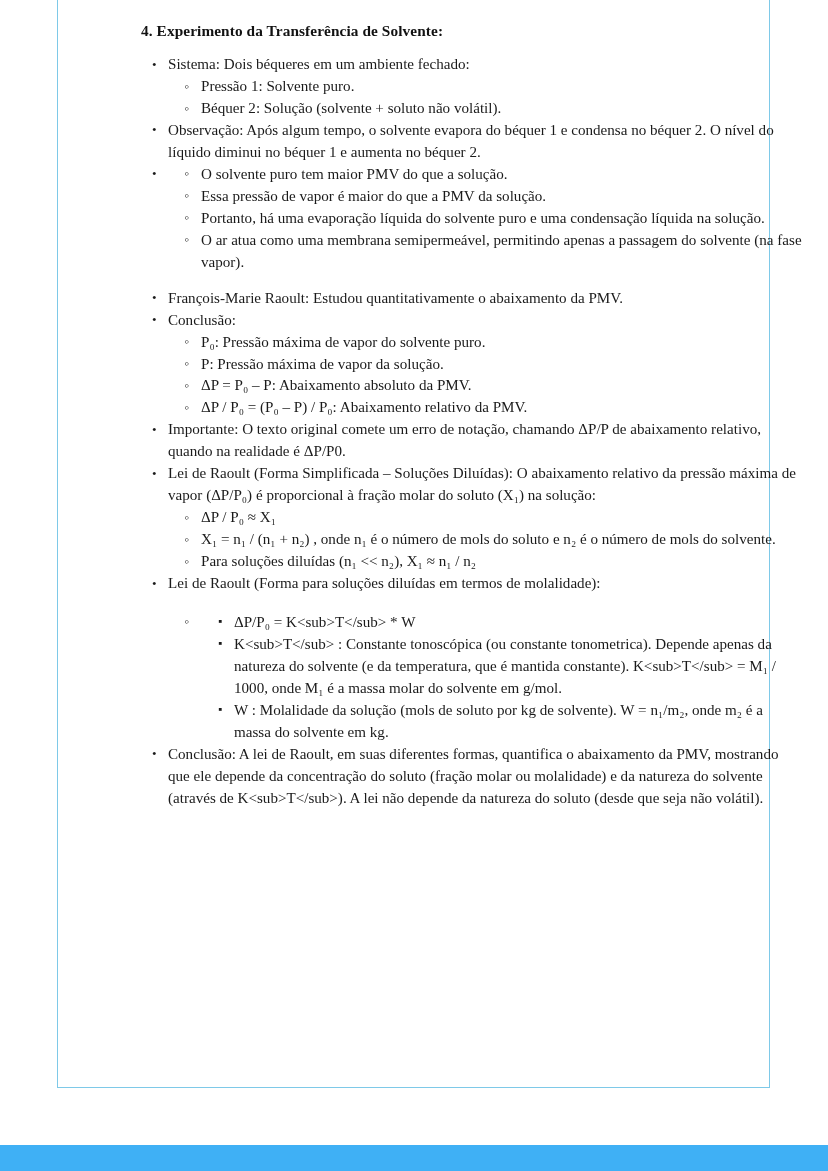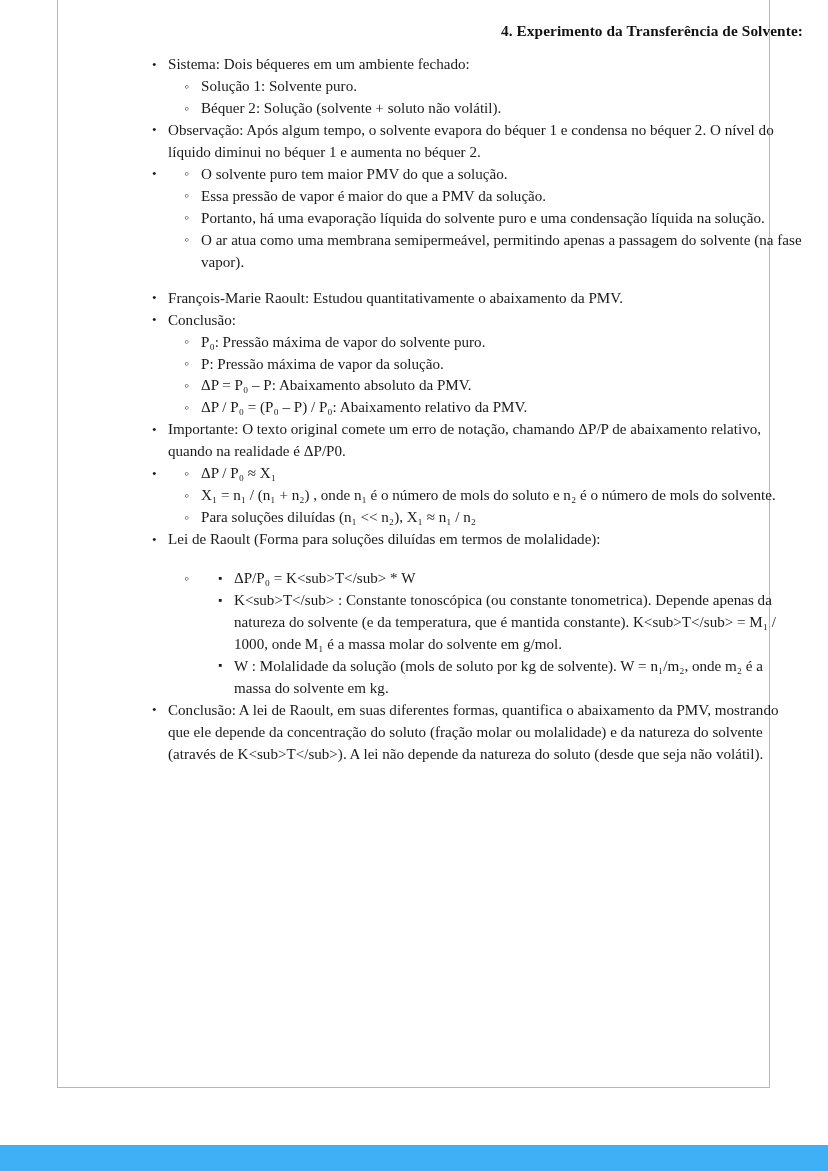--- a/index.html
+++ b/index.html
@@ -36,21 +36,20 @@
   }
 
   
   .heading {
     font-weight: bold;
     font-size: 15.3px;
     line-height: 1.25;
     letter-spacing: .1px;
     margin: 0;
     color: #121212;
-    text-align: right;
   }
   .heading.spaced-above { margin-top: 28px; }
 
   
   ul {
     margin: 0;
     padding: 0;
     list-style: none;
   }
   .lvl1 { margin-top: 14px; }
@@ -128,21 +127,21 @@
 <div id="page-frame">
   <div id="content">
 
     <h2 class="heading">4. Experimento da Transferência de Solvente:</h2>
 
     <ul class="lvl1">
       <li>
         <span class="txt">Sistema: Dois béqueres em um ambiente fechado:</span>
         <ul class="lvl2">
           <li>
-            <span class="txt">Solução 1: Solvente puro.</span>
+            <span class="txt">Pressão 1: Solvente puro.</span>
           </li>
           <li>
             <span class="txt">Béquer 2: Solução (solvente + soluto não volátil).</span>
           </li>
         </ul>
       </li>
 
       <li>
         <span class="txt">Observação: Após algum tempo, o solvente evapora do béquer 1 e condensa no béquer 2. O nível do líquido diminui no béquer 1 e aumenta no béquer 2.</span>
       </li>
@@ -187,20 +186,21 @@
             <span class="txt">ΔP / P₀ = (P₀ – P) / P₀: Abaixamento relativo da PMV.</span>
           </li>
         </ul>
       </li>
 
       <li>
         <span class="txt">Importante: O texto original comete um erro de notação, chamando ΔP/P de abaixamento relativo, quando na realidade é ΔP/P0.</span>
       </li>
 
       <li>
+        <span class="txt">Lei de Raoult (Forma Simplificada – Soluções Diluídas): O abaixamento relativo da pressão máxima de vapor (ΔP/P₀) é proporcional à fração molar do soluto (X₁) na solução:</span>
         <ul class="lvl2">
           <li>
             <span class="txt">ΔP / P₀ ≈ X₁</span>
           </li>
           <li>
             <span class="txt">X₁ = n₁ / (n₁ + n₂) , onde n₁ é o número de mols do soluto e n₂ é o número de mols do solvente.</span>
           </li>
           <li>
             <span class="txt">Para soluções diluídas (n₁ &lt;&lt; n₂), X₁ ≈ n₁ / n₂</span>
           </li>

